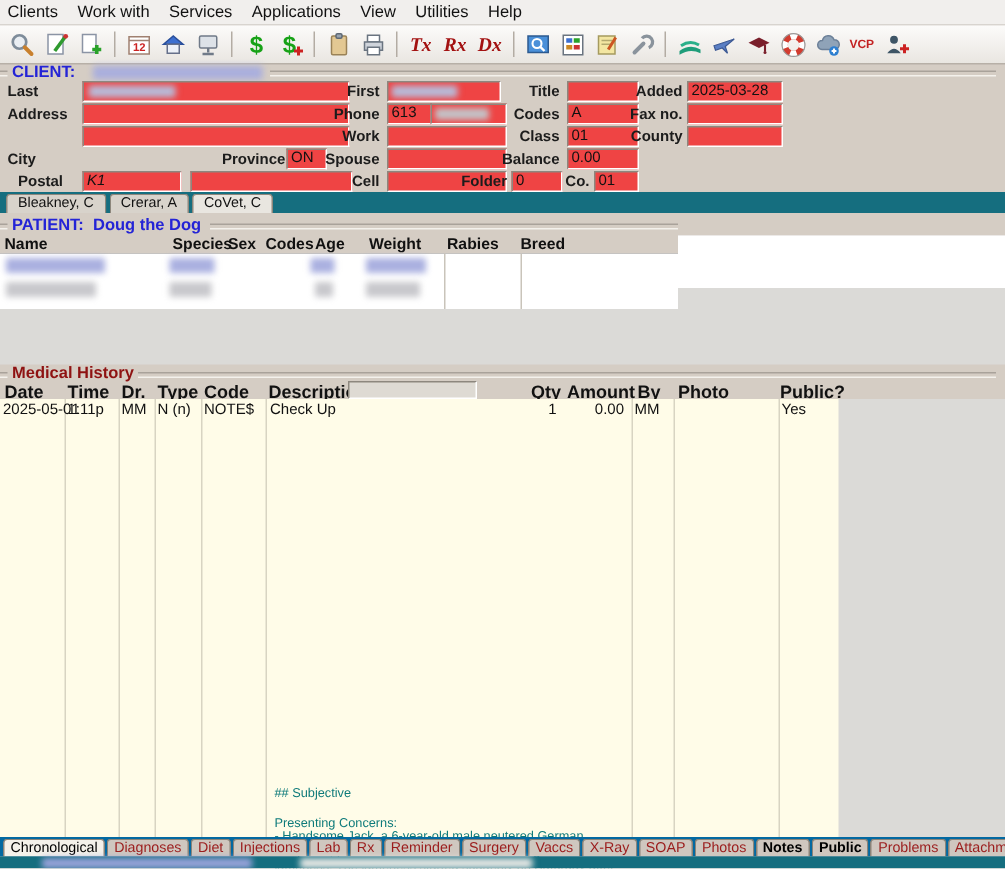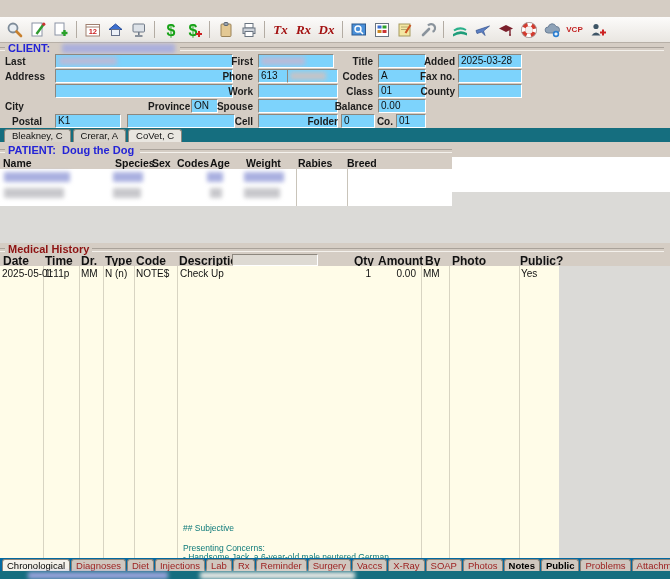--- a/index.html
+++ b/index.html
@@ -15,21 +15,21 @@
     background:linear-gradient(#fcfbfa,#e9e6e1);border-bottom:1px solid #b7b0a7;
     display:flex;align-items:center;padding:0 3px;box-sizing:border-box;}
   .tbtn{width:23px;height:22px;display:flex;align-items:center;justify-content:center;flex:0 0 auto;}
   .tsep{width:1px;height:17px;background:#b3aca3;margin:0 4px;flex:0 0 auto;}
   .txtic{font-family:"Liberation Serif",serif;font-style:italic;font-weight:bold;
     color:#a31111;font-size:13px;}
   .vcptxt{font-size:8px;font-weight:bold;color:#c32222;letter-spacing:0;}
   
   .lb{position:absolute;font-size:10px;font-weight:bold;color:#1c1c1c;white-space:nowrap;}
   .lb.r{text-align:right;}
-  .fin{position:absolute;height:12px;background:#7dd3fc;border:1px solid;
+  .fin{position:absolute;height:12px;background:#ef4444;border:1px solid;
     border-color:#8d877e #fff #fff #8d877e;font-size:10px;line-height:12px;
     padding:0 2px;box-sizing:content-box;overflow:hidden;}
   .blurbox{filter:blur(2px);border-radius:1px;position:absolute;}
   .groove{position:absolute;height:2px;border-top:1px solid #a9a29a;border-bottom:1px solid #f4f1ec;}
   .sechdr{position:absolute;font-size:11px;font-weight:bold;white-space:nowrap;}
   
   .accstrip{position:absolute;left:0;top:128px;width:670px;height:14px;background:#156e7f;
     display:flex;align-items:flex-end;padding-left:4px;box-sizing:border-box;gap:2px;}
   .acctab{background:#d8d3cb;border:1px solid #8d877c;border-bottom:none;
     border-radius:3px 3px 0 0;font-size:9.5px;line-height:12px;padding:0 7px;color:#111;}
@@ -51,20 +51,29 @@
   .htab.active{background:#f4f1ea;color:#000;}
   .htab.bold{color:#000;font-weight:bold;}
   .bstrip{position:absolute;left:0;top:571px;width:670px;height:8px;background:#156e7f;}
   svg{display:block;}
 </style>
 </head>
 <body>
 
 <div class="screen">
 
+  <div class="menubar">
+    <span>Clients</span>
+    <span>Work with</span>
+    <span>Services</span>
+    <span>Applications</span>
+    <span>View</span>
+    <span>Utilities</span>
+    <span>Help</span>
+  </div>
 
   <div class="toolbar">
     <div class="tbtn">
       <svg width="18" height="18" viewBox="0 0 18 18">
           <circle cx="7" cy="7" r="4.5" fill="#e9eef3" stroke="#7e8c9a" stroke-width="1.8"></circle>
           <line x1="10.5" y1="10.5" x2="15" y2="15" stroke="#c8802e" stroke-width="2.6" stroke-linecap="round"></line>
         </svg>
     </div>
     <div class="tbtn">
       <svg width="18" height="18" viewBox="0 0 18 18">
@@ -257,21 +266,21 @@
 
     <div class="lb" style="left:5px;top:58px;">City</div>
     <div class="lb r" style="left:148px;top:58px;width:40px;">Province</div>
     <div class="fin" style="left:191px;top:56px;width:21px;">ON</div>
     <div class="lb r" style="left:210px;top:58px;width:43px;">Spouse</div>
     <div class="fin" style="left:258px;top:56px;width:74px;"></div>
     <div class="lb r" style="left:330px;top:58px;width:43px;">Balance</div>
     <div class="fin" style="left:378px;top:56px;width:42px;">0.00</div>
 
     <div class="lb" style="left:12px;top:73px;">Postal</div>
-    <div class="fin" style="left:55px;top:71px;width:60px;">K1</div>
+    <div class="fin" style="left:55px;top:71px;width:60px;font-style:italic;">K1</div>
     <div class="lb r" style="left:88px;top:73px;width:35px;margin-top:13px;">E-mail</div>
     <div class="fin" style="left:127px;top:71px;width:102px;"></div>
     <div class="lb r" style="left:210px;top:73px;width:43px;">Cell</div>
     <div class="fin" style="left:258px;top:71px;width:74px;"></div>
     <div class="lb r" style="left:305px;top:73px;width:33px;">Folder</div>
     <div class="fin" style="left:341px;top:71px;width:28px;">0</div>
     <div class="lb r" style="left:368px;top:73px;width:25px;">Co.</div>
     <div class="fin" style="left:396px;top:71px;width:24px;">01</div>
   </div>
 

